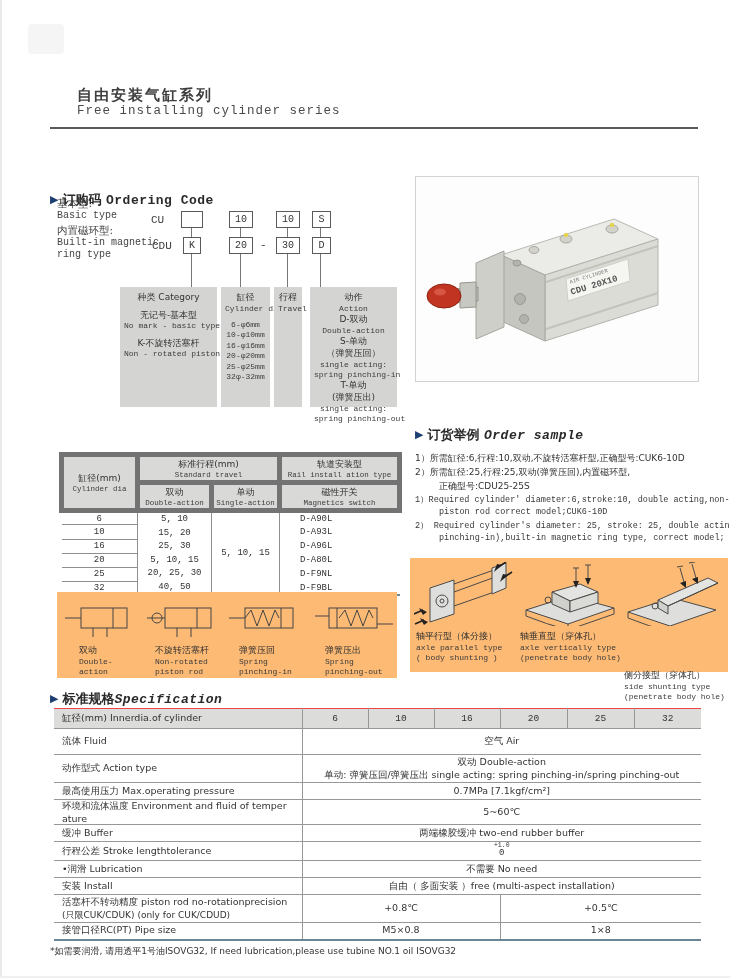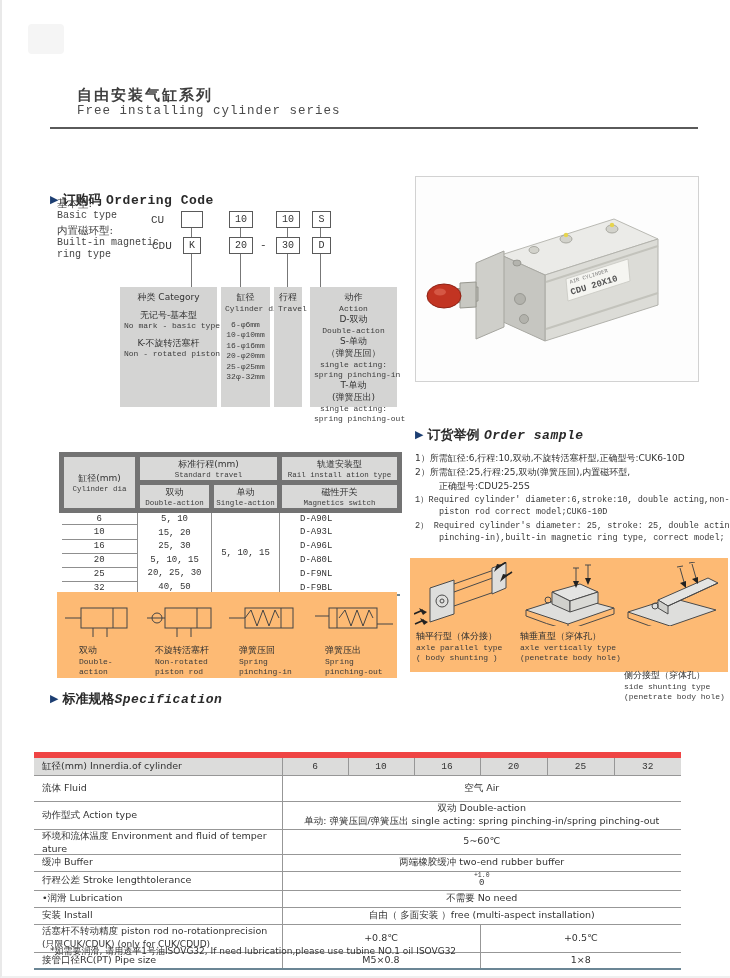--- a/index.html
+++ b/index.html
@@ -42,22 +42,22 @@
   .ttable td.sw{padding-left:20px;}
   
   .os-line{position:absolute;white-space:nowrap;}
   .os-cn{font-size:9px;color:#333;}
   .os-en{font-size:8.5px;font-family:"Liberation Mono",monospace;color:#383838;}
   
   .panel{position:absolute;background:#fdba74;}
   .cap-cn{font-size:9px;color:#2f2f2f;white-space:nowrap;}
   .cap-en{font-size:8px;font-family:"Liberation Mono",monospace;color:#3b3b3b;white-space:nowrap;line-height:1.25;}
   
-  .stable{position:absolute;left:32px;top:708px;border-collapse:collapse;table-layout:fixed;
-          border-top:6px solid #ef4444;border-bottom:2px solid #6b8695;margin-top:44px;}
+  .stable{position:absolute;left:52px;top:708px;border-collapse:collapse;table-layout:fixed;
+          border-top:1px solid #ef4444;border-bottom:2px solid #6b8695;}
   .stable td{border-bottom:1px solid #979797;font-size:9.5px;color:#333;padding:0 0 0 8px;vertical-align:middle;}
   .stable tr.sh td{background:#dcdcdb;}
   .stable td.num{font-family:"Liberation Mono",monospace;text-align:center;padding:0;border-left:1px solid #979797;}
   .stable td.val{font-size:9.5px;text-align:center;padding:0;border-left:1px solid #979797;line-height:1.35;}
   .stable td.lab .sub{font-size:9px;}
   .tolstack{display:inline-block;line-height:0.9;text-align:center;font-family:"Liberation Mono",monospace;}
   .tolstack .tsup{display:block;font-size:6.5px;}
   .tolstack .tbase{display:block;font-size:9px;}
   .foot{position:absolute;left:48px;top:945px;font-size:9px;color:#333;white-space:nowrap;}
   svg{display:block;}
@@ -417,20 +417,24 @@
       <td class="val" colspan="6">空气 Air</td>
     </tr>
     <tr style="height:28px;">
       <td class="lab">动作型式 Action type</td>
       <td class="val" colspan="6">
         <div>双动 Double-action</div>
         <div>单动: 弹簧压回/弹簧压出 single acting: spring pinching-in/spring pinching-out</div>
       </td>
     </tr>
     <tr style="height:17px;">
+      <td class="lab">最高使用压力 Max.operating pressure</td>
+      <td class="val" colspan="6">0.7MPa [7.1kgf/cm²]</td>
+    </tr>
+    <tr style="height:17px;">
       <td class="lab">环境和流体温度 Environment and fluid of temper ature</td>
       <td class="val" colspan="6">5~60℃</td>
     </tr>
     <tr style="height:17px;">
       <td class="lab">缓冲 Buffer</td>
       <td class="val" colspan="6">两端橡胶缓冲 two-end rubber buffer</td>
     </tr>
     <tr style="height:19px;">
       <td class="lab">行程公差 Stroke lengthtolerance</td>
       <td class="val" colspan="6">

